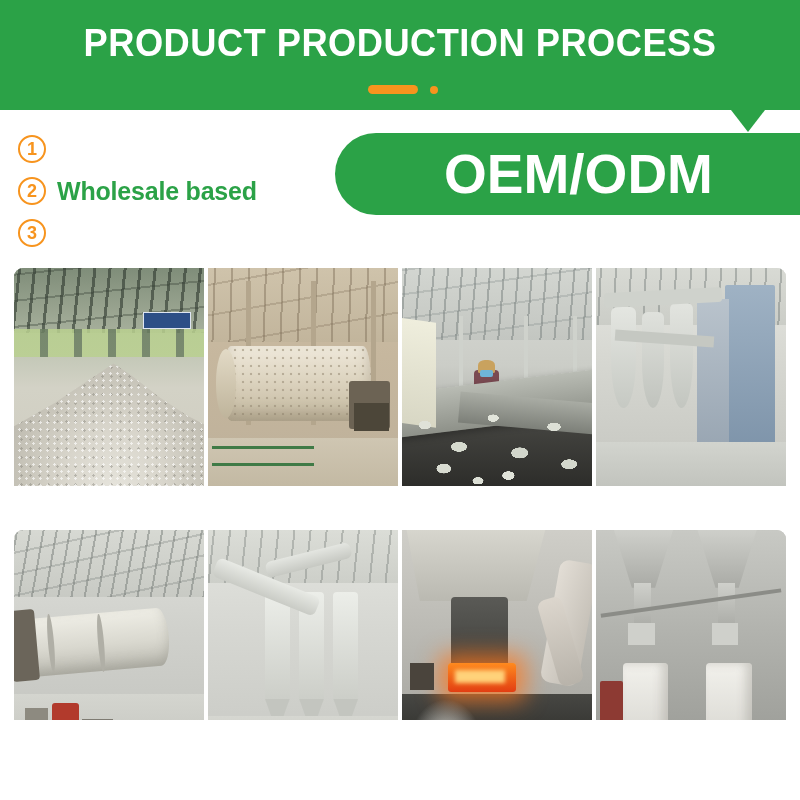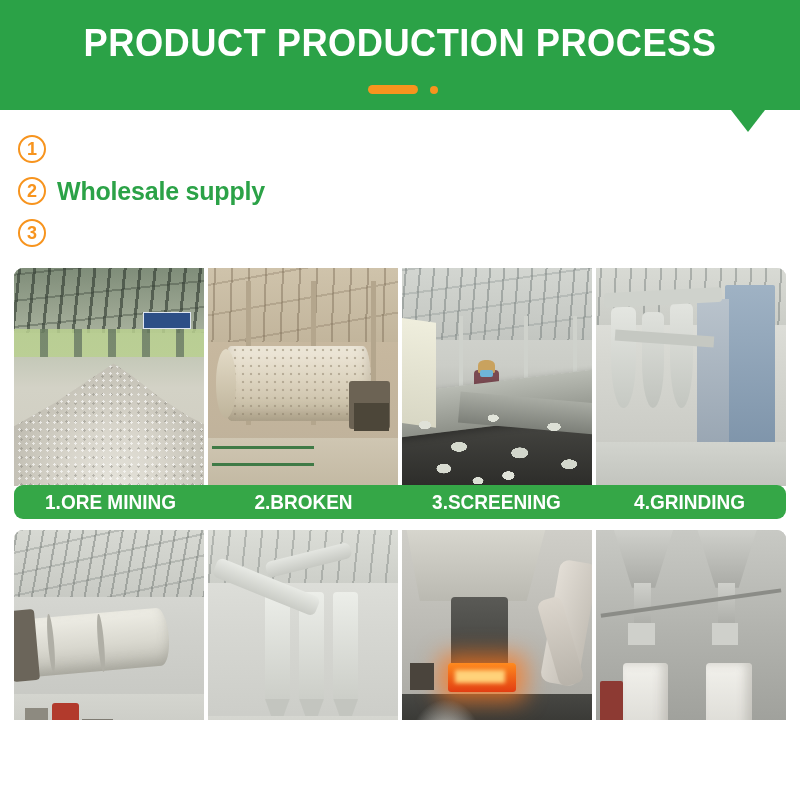--- a/index.html
+++ b/index.html
@@ -312,28 +312,31 @@
     <div class="header-title">PRODUCT PRODUCTION PROCESS</div>
     <div class="divider">
       <div class="divider-dash"></div>
       <div class="divider-dot"></div>
     </div>
   </div>
   <div class="header-notch"></div>
 
   <div class="intro">
 
+    <div class="oem-banner">
+      <div class="oem-text">OEM/ODM</div>
+    </div>
 
     <div class="bullets">
       <div class="bullet">
         <div class="bullet-num">1</div>
       </div>
       <div class="bullet">
         <div class="bullet-num">2</div>
-        <div class="bullet-text">Wholesale supply</div>
+        <div class="bullet-text">Wholesale based</div>
       </div>
       <div class="bullet">
         <div class="bullet-num">3</div>
       </div>
     </div>
 
   </div>
 
   <div class="grid-row row1">
     <div class="tiles">
@@ -395,26 +398,20 @@
             <div class="cyc2"></div>
             <div class="cyc3"></div>
           <div class="duct"></div>
             <div class="duct2"></div>
           <div class="floor"></div>
         </div>
       </div>
 
     </div>
 
-    <div class="cap-bar">
-      <div class="cap">1.ORE MINING</div>
-      <div class="cap">2.BROKEN</div>
-      <div class="cap">3.SCREENING</div>
-      <div class="cap">4.GRINDING</div>
-    </div>
   </div>
 
   <div class="grid-row row2">
     <div class="tiles">
 
       <div class="tile">
         <div class="ph p5">
           <div class="sky"></div>
             <div class="roof"></div>
           <div class="floor"></div>

